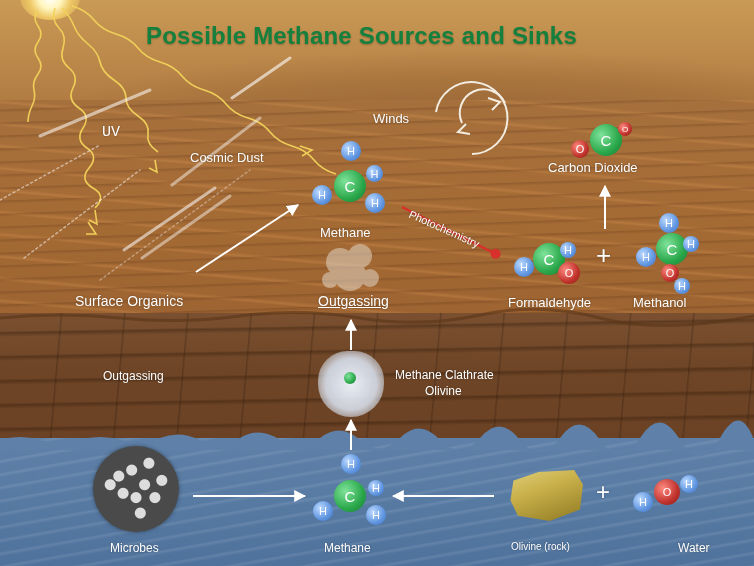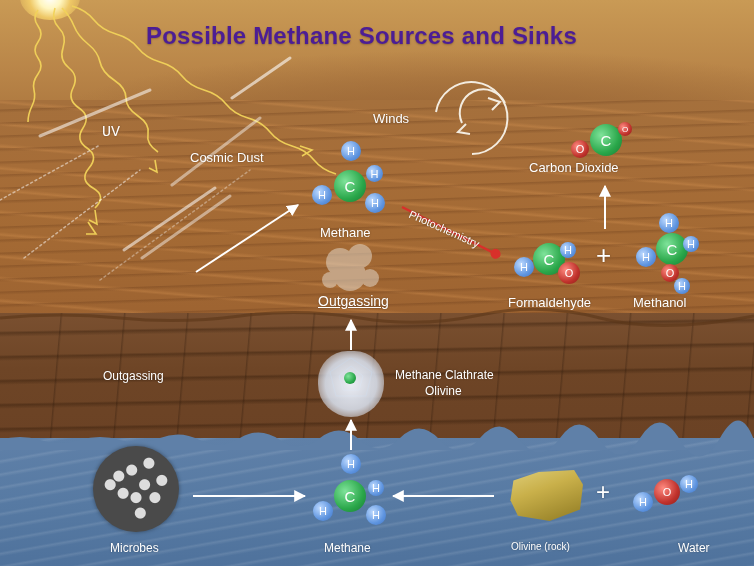--- a/index.html
+++ b/index.html
@@ -18,21 +18,21 @@
     background:
       repeating-linear-gradient(179deg, rgba(40,20,5,0) 0px, rgba(40,20,5,0) 18px, rgba(40,20,5,0.35) 20px, rgba(40,20,5,0) 24px),
       repeating-linear-gradient(95deg, rgba(40,20,5,0) 0px, rgba(40,20,5,0) 60px, rgba(30,15,5,0.25) 61px, rgba(40,20,5,0) 63px),
       linear-gradient(180deg, #7a5030 0%, #6e4526 40%, #6a4124 100%); }
   #water { top: 438px; height: 128px;
     background:
       repeating-linear-gradient(170deg, rgba(255,255,255,0) 0px, rgba(255,255,255,0) 8px, rgba(255,255,255,0.10) 10px, rgba(255,255,255,0) 13px),
       linear-gradient(180deg, #5f80a8 0%, #577aa3 50%, #4f729c 100%); }
   .label { position: absolute; color: #fff; font-size: 13px; white-space: nowrap; text-shadow: 0 0 2px rgba(0,0,0,0.35); }
   .label.big { font-size: 14px; }
-  .title { position: absolute; left: 146px; top: 22px; font-size: 24px; font-weight: bold; color: #4c1d95; white-space: nowrap; letter-spacing: 0.2px; text-shadow: 0 1px 2px rgba(0,0,0,0.25); }
+  .title { position: absolute; left: 146px; top: 22px; font-size: 24px; font-weight: bold; color: #15803d; white-space: nowrap; letter-spacing: 0.2px; text-shadow: 0 1px 2px rgba(0,0,0,0.25); }
   svg.overlay { position: absolute; left: 0; top: 0; }
   .atom { position: absolute; border-radius: 50%; color: #fff; font-size: 11px; display: flex; align-items: center; justify-content: center; }
   .atom.h { width: 20px; height: 20px; background: radial-gradient(circle at 35% 35%, #bcd9ff, #5f95e0 60%, #3f74c4); }
   .atom.c { width: 32px; height: 32px; font-size: 15px; background: radial-gradient(circle at 35% 35%, #7fe39a, #2aa74a 60%, #177a33); }
   .atom.o { width: 22px; height: 22px; background: radial-gradient(circle at 35% 35%, #ff8a80, #c0322c 60%, #8a1c18); }
   .molecule { position: absolute; }
   .sun { position: absolute; left: 20px; top: -25px; width: 60px; height: 45px; border-radius: 50%;
     background: radial-gradient(circle, #ffffff 0%, #fff6c0 30%, rgba(255,220,110,0.7) 55%, rgba(255,200,80,0) 100%); }
   .microbes { position: absolute; left: 93px; top: 446px; width: 86px; height: 86px; border-radius: 50%;
     background:
@@ -137,38 +137,39 @@
   </svg>
 
   <div class="clathrate"></div>
   <div class="atom c" style="left:344px;top:372px;width:12px;height:12px;font-size:0;"></div>
 
   <div class="title">Possible Methane Sources and Sinks</div>
 
   <div class="label big" style="left:102px;top:124px;font-size:15px;font-family:Liberation Mono, monospace;">UV</div>
   <div class="label" style="left:190px;top:150px;">Cosmic Dust</div>
   <div class="label" style="left:373px;top:111px;">Winds</div>
+  <div class="label big" style="left:75px;top:293px;">Surface Organics</div>
   <div class="label big" style="left:318px;top:293px;text-decoration:underline;">Outgassing</div>
   <div class="label" style="left:412px;top:208px;font-size:11px;transform:rotate(24deg);transform-origin:left top;">Photochemistry</div>
 
   <div class="molecule">
     <div class="atom h" style="left:341px;top:141px;">H</div>
     <div class="atom h" style="left:366px;top:165px;width:17px;height:17px;">H</div>
     <div class="atom c" style="left:334px;top:170px;">C</div>
     <div class="atom h" style="left:312px;top:185px;">H</div>
     <div class="atom h" style="left:365px;top:193px;">H</div>
   </div>
   <div class="label" style="left:320px;top:225px;">Methane</div>
 
   <div class="molecule">
     <div class="atom o" style="left:571px;top:140px;width:18px;height:18px;">O</div>
     <div class="atom c" style="left:590px;top:124px;">C</div>
     <div class="atom o" style="left:618px;top:122px;width:14px;height:14px;font-size:8px;">O</div>
   </div>
-  <div class="label" style="left:529px;top:160px;text-align:right;">Carbon Dioxide</div>
+  <div class="label" style="left:548px;top:160px;text-align:right;">Carbon Dioxide</div>
 
   <div class="molecule">
     <div class="atom h" style="left:514px;top:257px;">H</div>
     <div class="atom c" style="left:533px;top:243px;">C</div>
     <div class="atom h" style="left:560px;top:242px;width:16px;height:16px;">H</div>
     <div class="atom o" style="left:558px;top:262px;">O</div>
   </div>
   <div class="label" style="left:508px;top:295px;">Formaldehyde</div>
 
   <div class="label" style="left:596px;top:240px;font-size:26px;">+</div>

